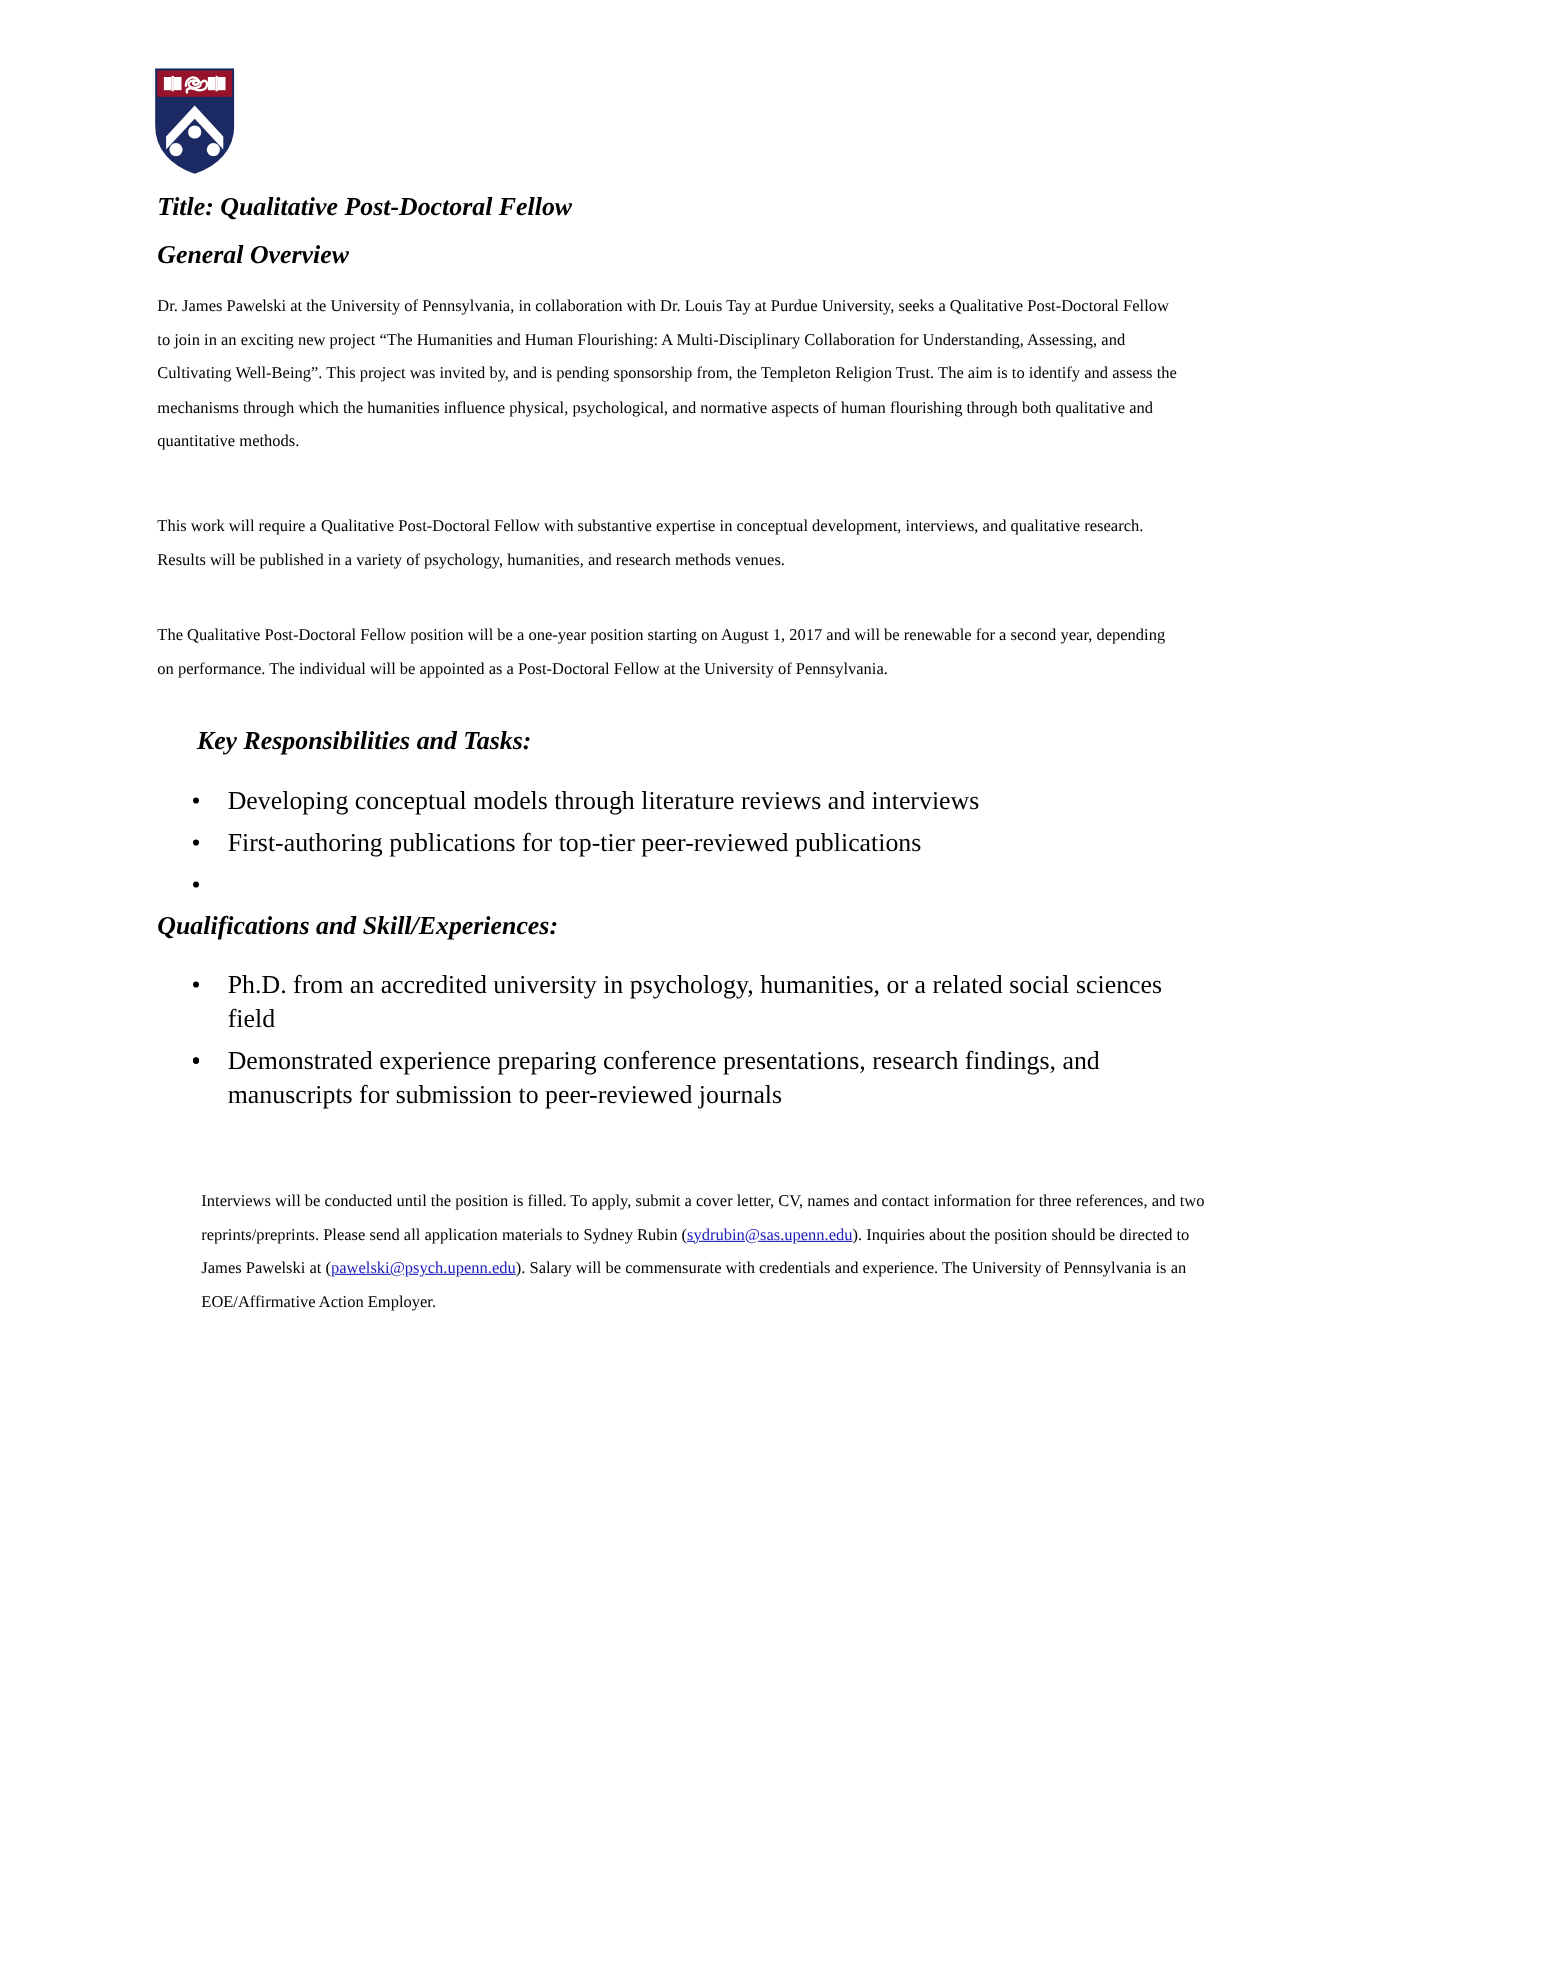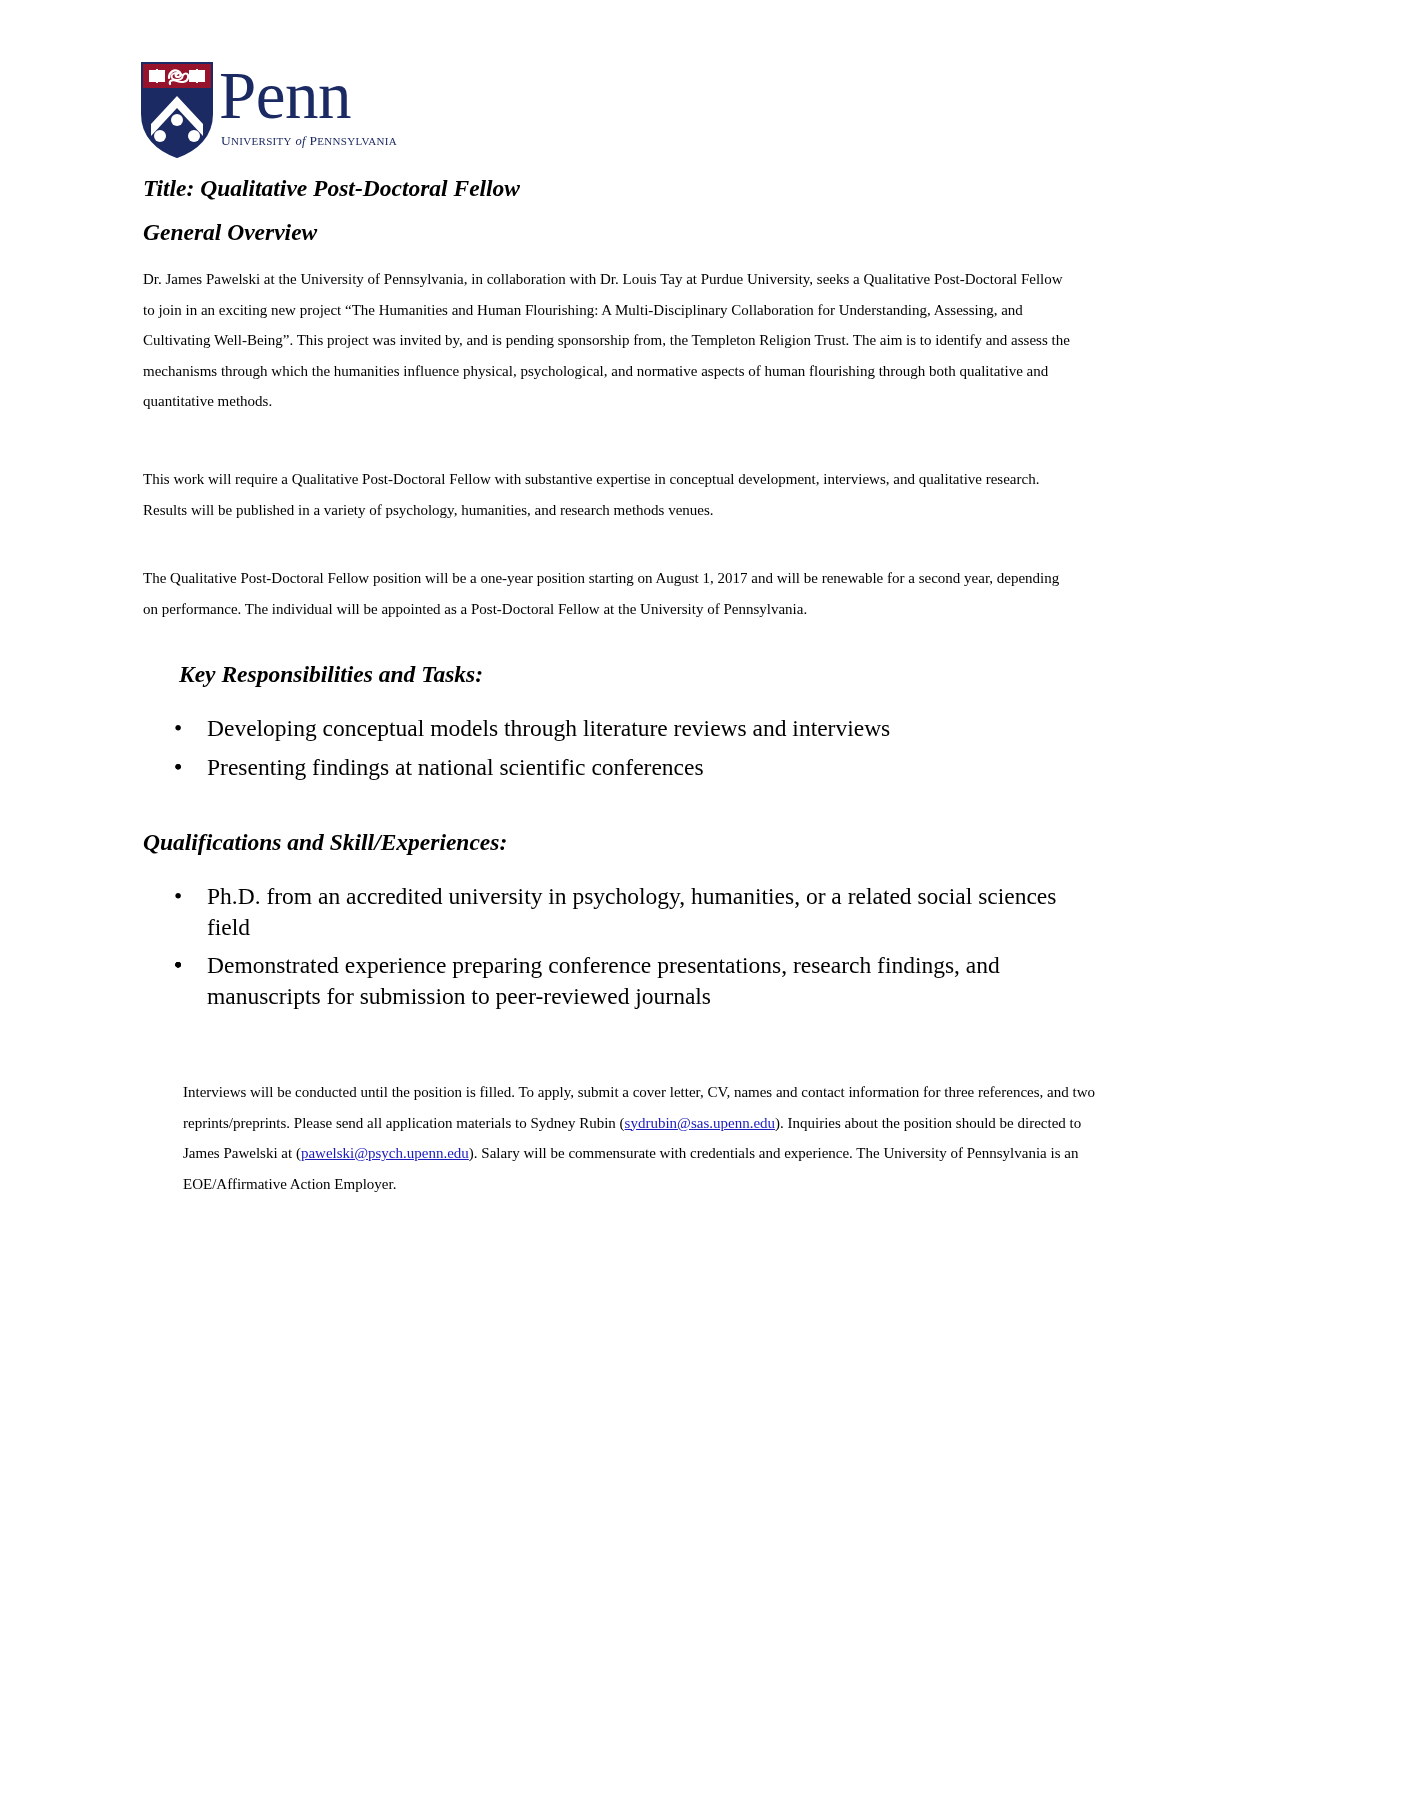--- a/index.html
+++ b/index.html
@@ -161,28 +161,20 @@
         <ellipse cx="36" cy="14.5" rx="5.5" ry="3.4" fill="none" stroke="#ffffff" stroke-width="2"></ellipse>
 
         <path d="M36,34 L62,62 L62,74 L36,46 L10,74 L10,62 Z" fill="#ffffff"></path>
         <circle cx="36" cy="58" r="6" fill="#ffffff"></circle>
         <circle cx="19" cy="74" r="6" fill="#ffffff"></circle>
         <circle cx="53" cy="74" r="6" fill="#ffffff"></circle>
         <path d="M36,34 L62,62 L62,74 L36,46 L10,74 L10,62 Z" fill="#1b2a63" transform="translate(0,10)" opacity="0"></path>
       </g>
       <path d="M1,1 L71,1 L71,52 C71,74 56,88 36,95 C16,88 1,74 1,52 Z" fill="none" stroke="#1b2a63" stroke-width="2"></path>
     </svg>
-    <div class="logo-word">
-      <div class="penn-text">Penn</div>
-      <div class="penn-sub">
-        <span class="sc">U<span style="font-size:11px">NIVERSITY</span></span>
-        <span class="of">of</span>
-        <span class="sc">P<span style="font-size:11px">ENNSYLVANIA</span></span>
-      </div>
-    </div>
   </div>
 
   <div class="content">
     <h1 class="doc-title">Title: Qualitative Post-Doctoral Fellow</h1>
 
     <div class="block" style="top:218px;">
       <h2 class="sec-head">General Overview</h2>
     </div>
 
     <div class="block" style="top:264px;">
@@ -202,24 +194,24 @@
     </div>
 
     <div class="block" style="top:713px;">
       <ul class="bullets">
         <li>
           <span class="dot">•</span>
           <span>Developing conceptual models through literature reviews and interviews</span>
         </li>
         <li>
           <span class="dot">•</span>
-        </li>
-        <li>
-          <span class="dot">•</span>
-          <span>Presenting findings at national scientific conferences</span>
+          <span>First-authoring publications for top-tier peer-reviewed publications</span>
+        </li>
+        <li>
+          <span class="dot">•</span>
         </li>
       </ul>
     </div>
 
     <div class="block" style="top:828px;">
       <h2 class="sec-head">Qualifications and Skill/Experiences:</h2>
     </div>
 
     <div class="block" style="top:881px;">
       <ul class="bullets">

